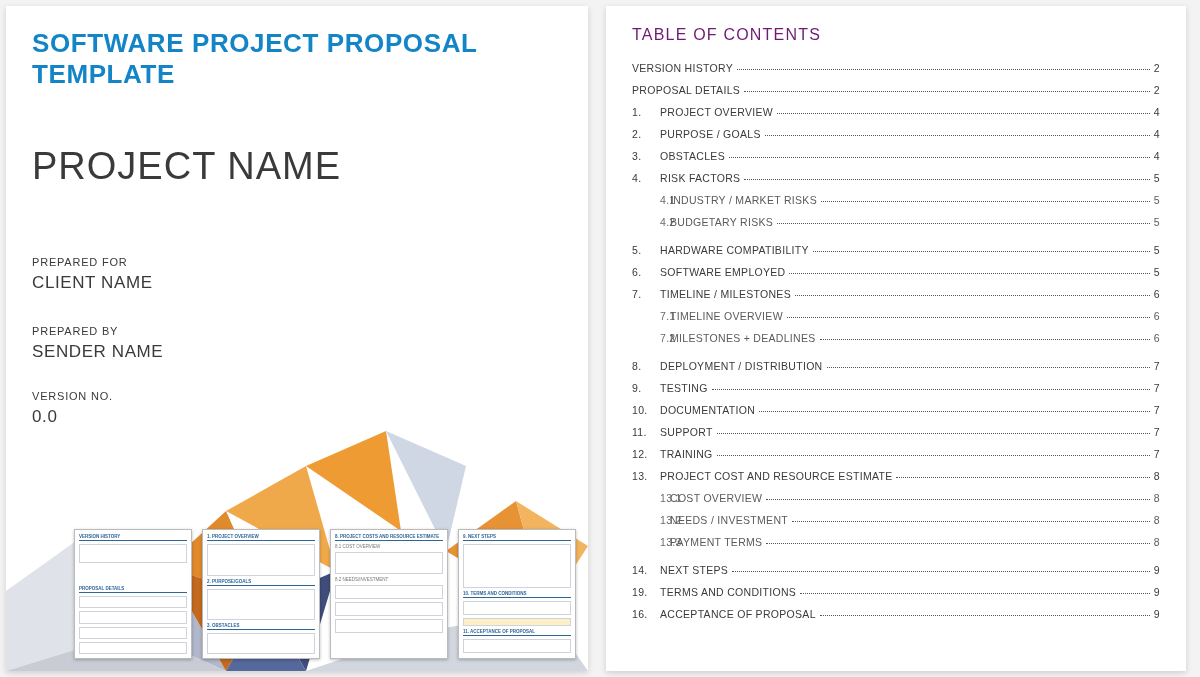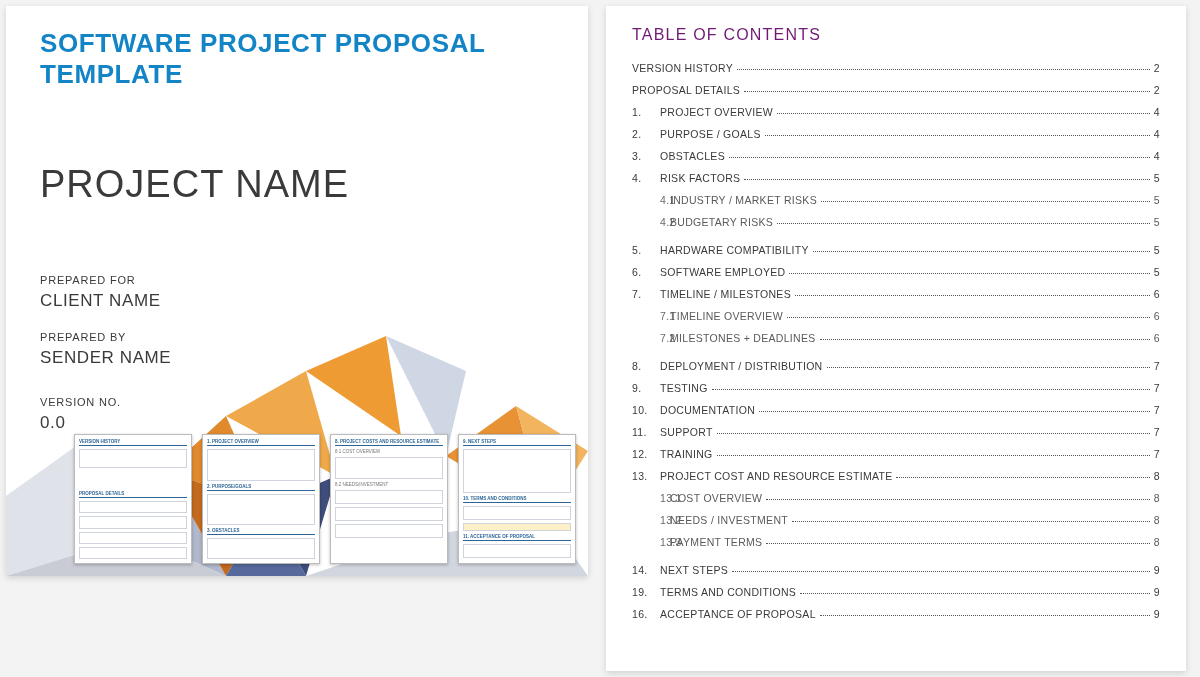--- a/index.html
+++ b/index.html
@@ -13,48 +13,48 @@
     gap: 18px;
     padding: 6px;
   }
   .panel {
     background: #fff;
     box-shadow: 0 2px 6px rgba(0,0,0,0.15);
     position: relative;
     overflow: hidden;
   }
   
-  .cover { width: 582px; height: 570px; padding: 22px 34px 0 34px; }
+  .cover { width: 582px; height: 665px; padding: 22px 34px 0 26px; }
   .cover .header-line1 {
     color: #1385c7;
     font-weight: 700;
     font-size: 26px;
     letter-spacing: 0.6px;
   }
   .cover .header-line2 {
     color: #1385c7;
     font-weight: 700;
     font-size: 24px;
     letter-spacing: 0.4px;
     margin-top: 4px;
   }
   .cover .project-name {
-    margin-top: 73px;
+    margin-top: 55px;
     color: #3a3a3a;
     font-size: 38px;
     font-weight: 400;
     letter-spacing: 1px;
   }
   .cover .subtitle {
     margin-top: 12px;
     color: #9a9a9a;
     font-size: 22px;
     letter-spacing: 0.6px;
   }
-  .field-block { margin-top: 20px; }
+  .field-block { margin-top: 32px; }
   .field-block.first { margin-top: 68px; }
   .field-label { font-size: 11px; letter-spacing: 0.8px; color: #3a3a3a; }
   .field-value { font-size: 17px; letter-spacing: 0.6px; color: #3a3a3a; margin-top: 5px; }
   .poly-art {
     position: absolute;
     left: 0; right: 0; bottom: 0;
     height: 300px;
     z-index: 1;
   }
   .cover .front { position: relative; z-index: 2; }

